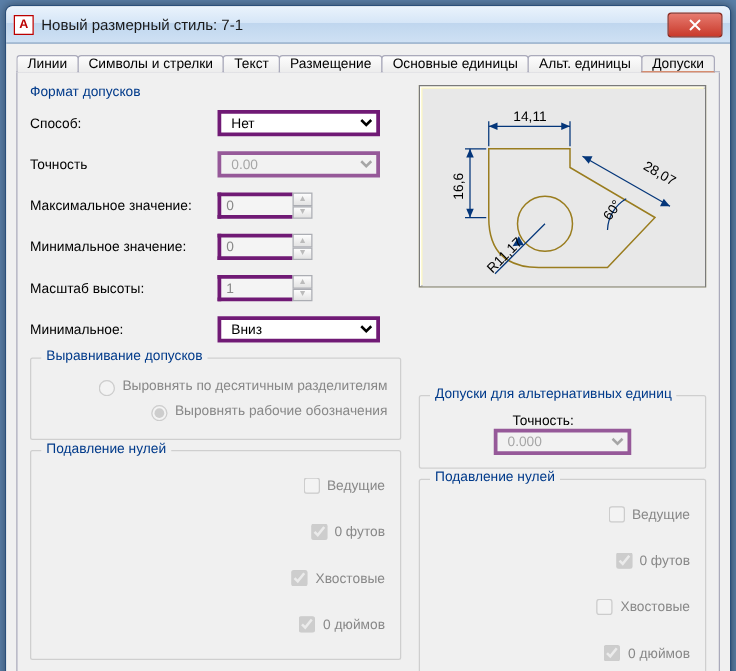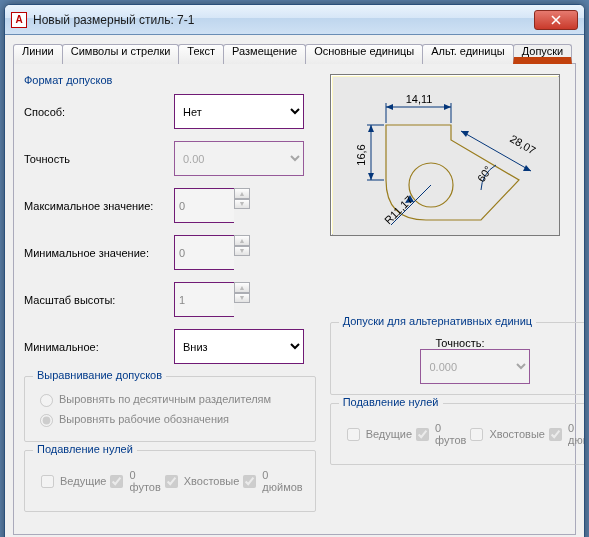--- a/index.html
+++ b/index.html
@@ -6,42 +6,42 @@
   body { margin: 0; background: #5a7fa8; padding: 4px; }
   .window { width: 581px; background: #fff; border: 1px solid #2a4f7a; border-radius: 6px; overflow: hidden; box-shadow: 0 0 8px rgba(0,0,0,0.4); }
   .titlebar { height: 30px; background: linear-gradient(to bottom,#eaf3fc 0%,#d6e6f7 45%,#bfd6ee 46%,#cfe1f4 100%); display: flex; align-items: center; padding: 0 6px; border-bottom: 1px solid #6a8db5; }
   .titlebar .app-icon { width:16px; height:16px; background:#fff; border:1px solid #b00; color:#b00; font-weight:bold; font-size:10px; display:flex; align-items:center; justify-content:center; margin-right:6px; }
   .titlebar .title { flex:1; color:#1a1a1a; font-size:12px; }
   .close-btn { width:44px; height:20px; background: linear-gradient(to bottom,#e67a6f,#c93a2b); border:1px solid #8a2a1f; border-radius:3px; color:#fff; display:flex; align-items:center; justify-content:center; font-weight:bold; }
   .close-btn svg { width:10px; height:10px; }
   .client { padding: 8px 8px 12px 8px; background:#f0f0f0; }
   .tabs { display:flex; border-bottom:1px solid #aab; margin-bottom:0; }
   .tab { padding:0 8px; background:linear-gradient(#fdfdfd,#ececec); border:1px solid #aab; border-bottom:none; margin-right:-1px; border-top-left-radius:3px; border-top-right-radius:3px; cursor:default; position:relative; top:1px; }
-  .tab.active { background:#f0f0f0; border-bottom:7px solid #c2410c; z-index:2; }
+  .tab.active { background:#f0f0f0; border-bottom:1px solid #c2410c; z-index:2; }
   .tabpage { border:1px solid #aab; border-top:none; padding:10px 10px 14px 10px; background:#f0f0f0; }
   .row2 { display:flex; gap:14px; }
   .leftcol { width:300px; }
   .rightcol { flex:1; }
   .group { border:1px solid #cfcfcf; border-radius:2px; padding:10px 10px 10px 10px; margin-bottom:8px; position:relative; }
   .group-title { position:absolute; top:-8px; left:8px; background:#f0f0f0; padding:0 4px; color:#003a8a; }
   .frow { display:flex; align-items:center; margin-bottom:12px; }
   .frow label.lab { width:150px; }
   .frow.long label.lab { width:150px; }
-  select, input[type=text] { height:35px; border:1px solid #701a75; background:#fff; padding:0 4px; }
+  select, input[type=text] { height:21px; border:3px solid #701a75; background:#fff; padding:0 4px; }
   select { width:130px; }
   select:disabled, input:disabled { color:#888; background:#f4f4f4; }
   .spin { display:flex; align-items:stretch; }
   .spin input { width:60px; border-right:none; }
   .spinbtns { display:flex; flex-direction:column; }
   .spinbtns button { width:16px; height:10.5px; border:1px solid #abadb3; background:linear-gradient(#fdfdfd,#e3e3e3); padding:0; font-size:7px; line-height:7px; color:#555; }
   .spinbtns button:disabled { color:#bbb; }
   .radio-row, .check-row { display:flex; align-items:center; margin:4px 0; }
   .radio-row input, .check-row input { margin-right:6px; }
-  .check-grid { display:grid; grid-template-columns: 1fr 1fr 1fr 1fr; row-gap:10px; padding:4px 2px; }
-  .disabled-text { color:#888; }
+  .check-grid { display:grid; grid-template-columns: 1fr; row-gap:10px; padding:4px 2px; }
+  .disabled-text { color:#888;justify-content:flex-end; }
   .preview { width:230px; height:162px; border:1px solid #7a7a7a; background:#fef9c3; position:relative; box-shadow: inset 1px 1px 0 #fff, inset -1px -1px 0 #bbb; }
   .buttons { display:flex; justify-content:flex-end; gap:8px; margin-top:8px; padding-right:4px; }
   .btn { min-width:72px; height:23px; border:1px solid #707070; border-radius:3px; background:linear-gradient(#fdfdfd,#e3e3e3); cursor:default; }
   .btn.default { border:1px solid #3c7fb1; box-shadow:0 0 2px #6fb7e8; }
 </style>
 </head>
 <body>
 
 <div class="window">
   <div class="titlebar">

